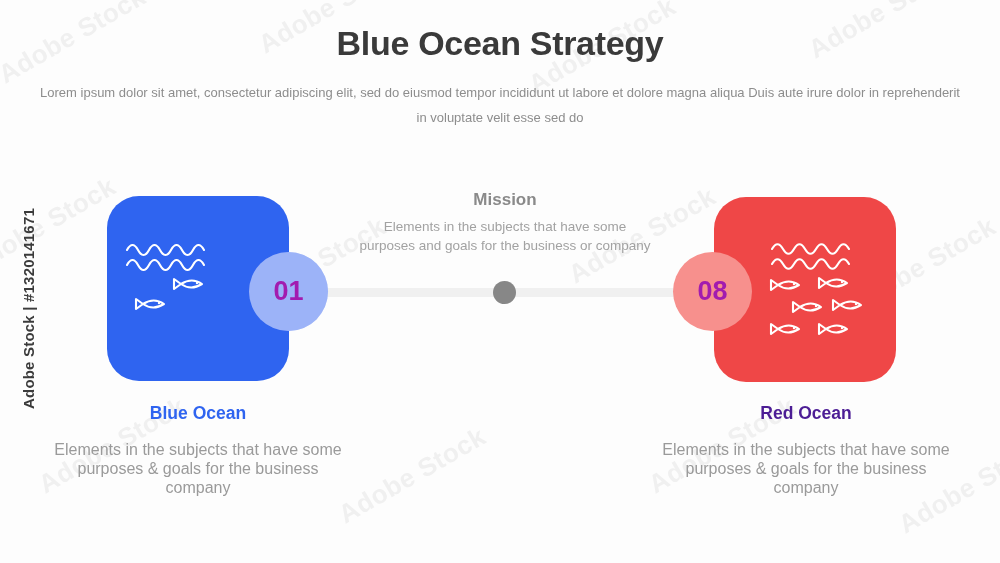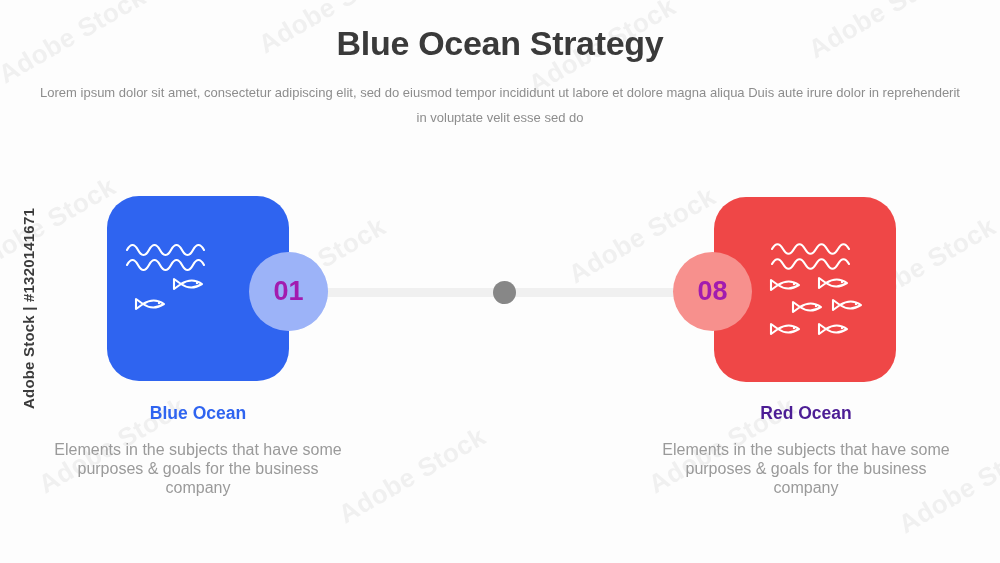--- a/index.html
+++ b/index.html
@@ -222,20 +222,24 @@
   <div class="wm-tile" style="left:330px;  top:460px;">Adobe Stock</div>
   <div class="wm-tile" style="left:640px;  top:430px;">Adobe Stock</div>
   <div class="wm-tile" style="left:890px;  top:470px;">Adobe Stock</div>
 
   <div class="title">Blue Ocean Strategy</div>
   <div class="subtitle">Lorem ipsum dolor sit amet, consectetur adipiscing elit, sed do eiusmod tempor incididunt ut labore et dolore magna aliqua Duis aute irure dolor in reprehenderit in voluptate velit esse sed do</div>
 
   <div class="connector-line"></div>
   <div class="connector-dot"></div>
 
+  <div class="mission">
+    <div class="mission-title">Mission</div>
+    <div class="mission-desc">Elements in the subjects that have some purposes and goals for the  business or company</div>
+  </div>
 
   <div class="card card-blue">
     <svg class="card-icon" width="110" height="90" viewBox="0 0 110 90">
       <g fill="none" stroke="#ffffff" stroke-width="2.1" stroke-linecap="round">
         <path d="M6 14 q5.5 -10 11 0 q5.5 10 11 0 q5.5 -10 11 0 q5.5 10 11 0 q5.5 -10 11 0 q5.5 10 11 0 q5.5 -10 11 0"></path>
         <path d="M6 29 q5.5 -10 11 0 q5.5 10 11 0 q5.5 -10 11 0 q5.5 10 11 0 q5.5 -10 11 0 q5.5 10 11 0 q5.5 -10 11 0"></path>
       </g>
       <g fill="none" stroke="#ffffff" stroke-width="2.1" stroke-linejoin="round" stroke-linecap="round">
 
         <g transform="translate(52,48)">

